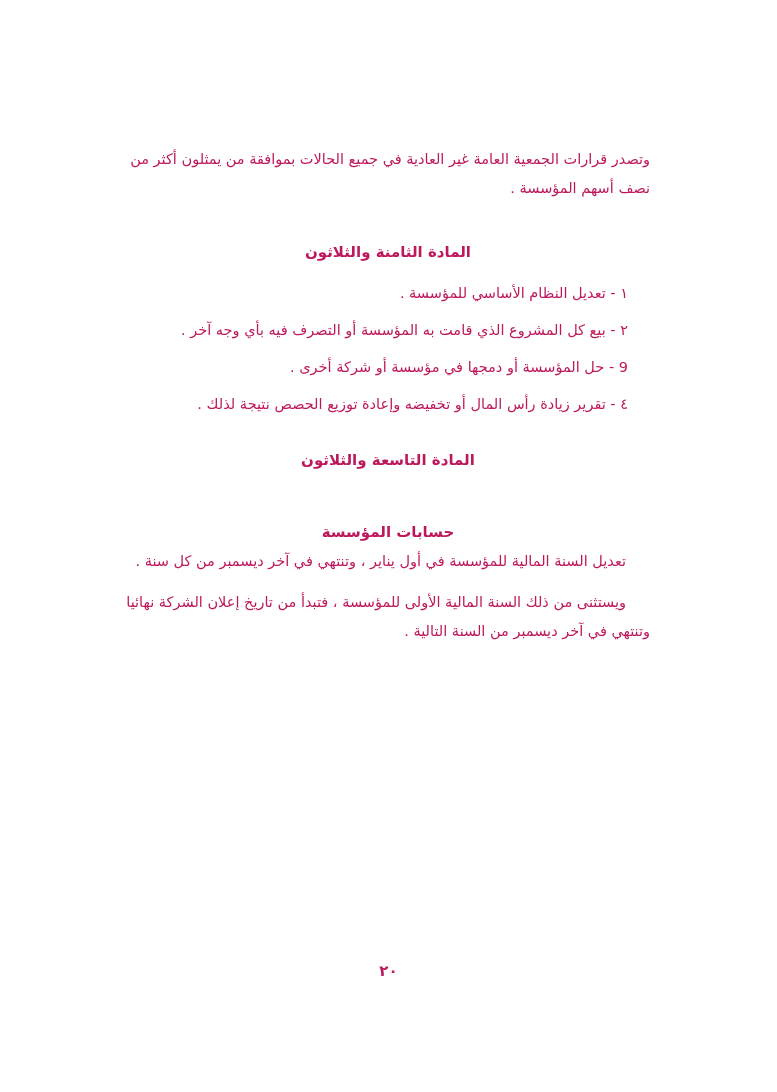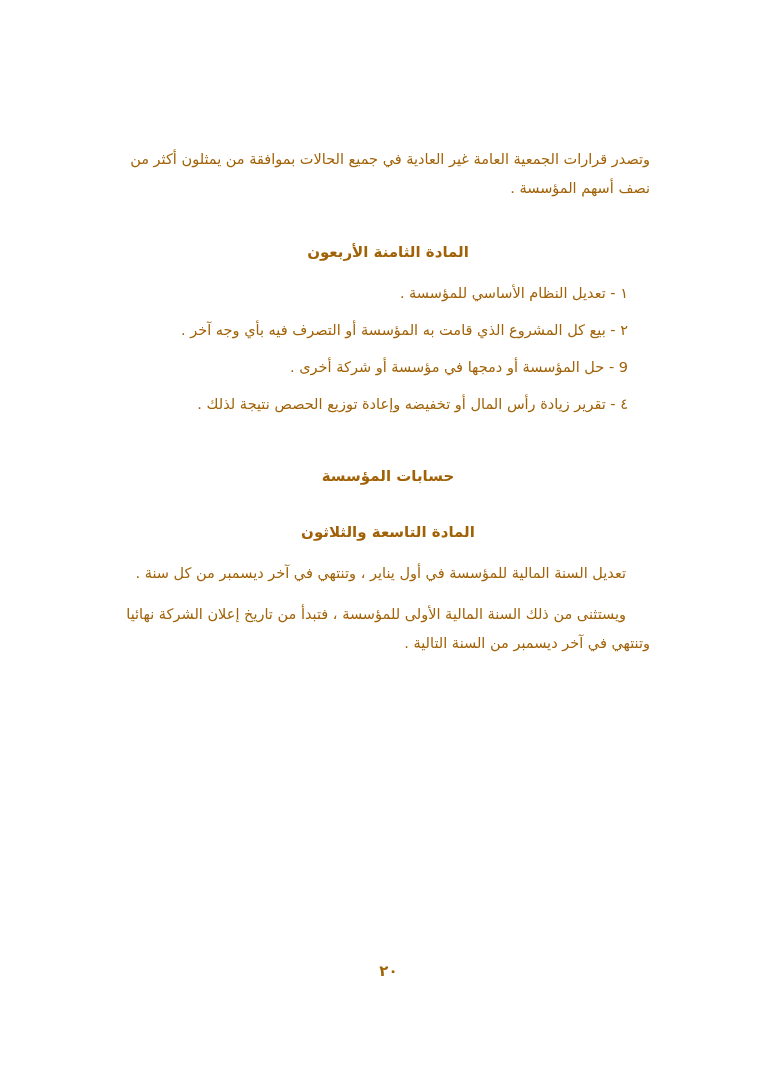--- a/index.html
+++ b/index.html
@@ -7,21 +7,21 @@
     padding: 0;
     background: #e8e8e8;
   }
   .page {
     position: relative;
     width: 777px;
     height: 1092px;
     margin: 0 auto;
     background: #ffffff;
     font-family: "DejaVu Sans", sans-serif;
-    color: #a16207;
+    color: #be185d;
     direction: rtl;
     overflow: hidden;
   }
   .content {
     position: absolute;
     top: 145px;
     right: 127px;
     width: 524px;
     font-size: 14.5px;
     line-height: 2.0;
@@ -65,33 +65,33 @@
 </style>
 </head>
 <body>
 
 <div class="page">
 
   <div class="content">
 
     <p class="para">وتصدر قرارات الجمعية العامة غير العادية في جميع الحالات بموافقة من يمثلون أكثر من نصف أسهم المؤسسة .</p>
 
-    <h3 class="heading article-38">المادة الثامنة الأربعون</h3>
+    <h3 class="heading article-38">المادة الثامنة والثلاثون</h3>
 
 
     <div class="list">
       <p class="list-item">١ - تعديل النظام الأساسي للمؤسسة .</p>
       <p class="list-item">٢ - بيع كل المشروع الذي قامت به المؤسسة أو التصرف فيه بأي وجه آخر .</p>
       <p class="list-item">9 - حل المؤسسة أو دمجها في مؤسسة أو شركة أخرى .</p>
       <p class="list-item">٤ - تقرير زيادة رأس المال أو تخفيضه وإعادة توزيع الحصص نتيجة لذلك .</p>
     </div>
 
+    <h3 class="heading article-39">المادة التاسعة والثلاثون</h3>
+
     <h3 class="heading section">حسابات المؤسسة</h3>
-
-    <h3 class="heading article-39">المادة التاسعة والثلاثون</h3>
 
 
 
     <p class="para indent">تعديل السنة المالية للمؤسسة في أول يناير ، وتنتهي في آخر ديسمبر من كل سنة .</p>
 
     <p class="para indent spaced">ويستثنى من ذلك السنة المالية الأولى للمؤسسة ، فتبدأ من تاريخ إعلان الشركة نهائيا وتنتهي في آخر ديسمبر من السنة التالية .</p>
 
   </div>
 
   <div class="page-number">٢٠</div>

